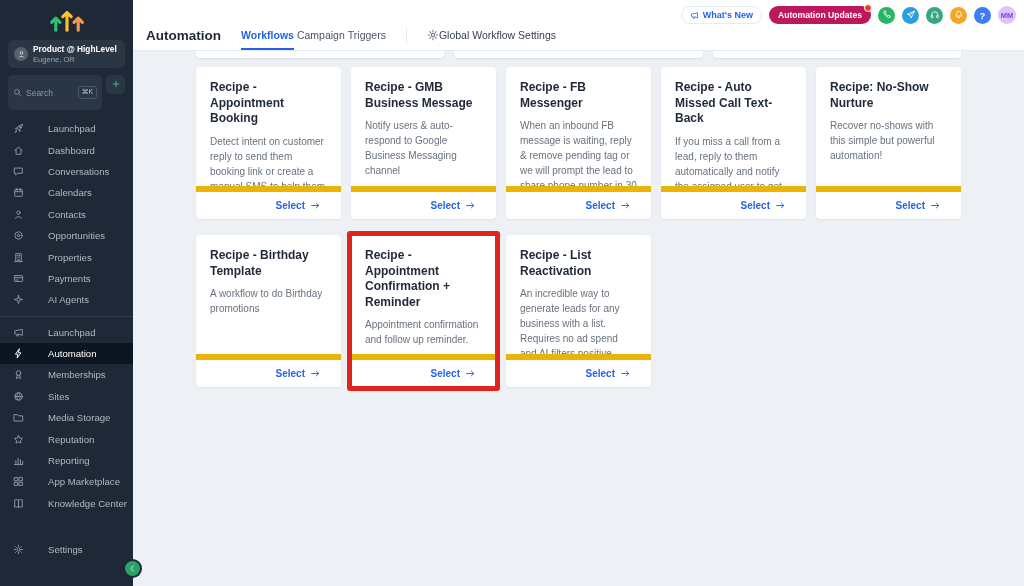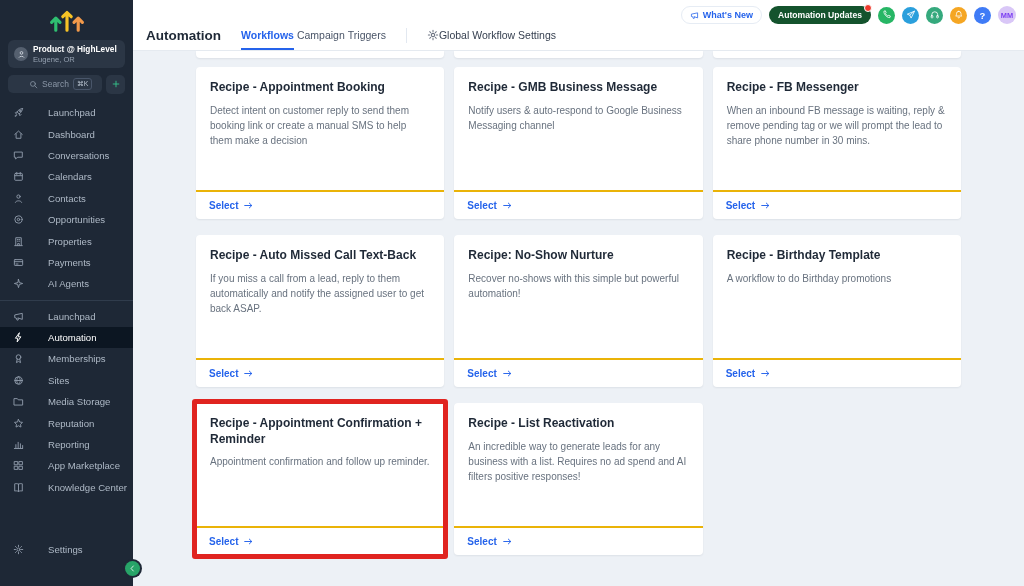--- a/index.html
+++ b/index.html
@@ -9,21 +9,21 @@
   
   .sidebar{width:133px;min-width:133px;background:#1e2836;color:#aeb9c6;display:flex;flex-direction:column;position:relative;z-index:3}
   .logo-wrap{display:flex;justify-content:center;padding:6px 0 2px}
   .account{margin:4px 8px 0;background:#2b3645;border-radius:6px;display:flex;align-items:center;gap:5px;padding:4px 6px;cursor:pointer}
   .acct-avatar{width:14px;height:14px;border-radius:50%;background:#55606f;display:flex;align-items:center;justify-content:center;color:#cfd6df;flex:none}
   .acct-avatar svg{width:9px;height:9px}
   .acct-text{overflow:hidden}
   .acct-name{font-size:8.3px;color:#fff;font-weight:700;white-space:nowrap;overflow:hidden;text-overflow:ellipsis}
   .acct-loc{font-size:7.6px;color:#95a1b1;margin-top:1px}
   .search-row{display:flex;gap:4px;margin:7px 8px 8px}
-  .search-box{flex:1;height:18px;background:#2b3645;border-radius:5px;display:flex;align-items:center;gap:4px;padding:0 21px;font-size:8.5px;color:#8a96a6;cursor:text;min-width:0}
+  .search-box{flex:1;height:35px;background:#2b3645;border-radius:5px;display:flex;align-items:center;gap:4px;padding:0 5px;font-size:8.5px;color:#8a96a6;cursor:text;min-width:0}
   .search-box .ic{display:flex}
   .search-box .ic svg{width:9px;height:9px}
   .kbd{margin-left:auto;border:1px solid #49566a;border-radius:3px;font-size:6.8px;line-height:1;padding:2px 3px;color:#b6c0cd;white-space:nowrap}
   .add-btn{width:19px;height:19px;border-radius:5px;background:#2b3645;border:none;color:#35c98e;display:flex;align-items:center;justify-content:center;cursor:pointer;padding:0;flex:none}
   .add-btn svg{width:10px;height:10px}
   nav{display:flex;flex-direction:column}
   .nav-item{height:21.4px;display:flex;align-items:center;gap:24px;padding:0 13px;font-size:9.6px;color:#aeb9c6;cursor:pointer;white-space:nowrap}
   .nav-item .ic{width:11px;display:flex;color:#8b97a7;flex:none}
   .nav-item .ic svg{width:11px;height:11px}
   .nav-item.active{background:#0c1622;color:#fff}
@@ -44,41 +44,41 @@
   .tab.active{color:#2563eb;font-weight:700}
   .tab.active::after{content:"";position:absolute;left:0;right:0;bottom:0;height:2px;background:#2563eb}
   .vdiv{width:1px;height:15px;background:#e2e8f0}
   .gws{display:flex;align-items:center;font-size:10.5px;color:#374151;cursor:pointer}
   .gws .ic{display:flex;color:#6b7280}
   .gws .ic svg{width:12px;height:12px}
   .header-right{position:absolute;top:6px;right:8px;display:flex;align-items:center;gap:7px}
   .whats-new{display:flex;align-items:center;gap:4px;font-size:9px;font-weight:700;color:#2563eb;background:#fff;border:1px solid #e6ecf4;border-radius:11px;padding:3px 8px;cursor:pointer}
   .whats-new .ic{display:flex;color:#2563eb}
   .whats-new .ic svg{width:9px;height:9px}
-  .updates-pill{position:relative;background:#14532d;color:#fff;font-size:8.6px;font-weight:700;padding:4px 9px;border-radius:11px;cursor:pointer;white-space:nowrap}
+  .updates-pill{position:relative;background:#be185d;color:#fff;font-size:8.6px;font-weight:700;padding:4px 9px;border-radius:11px;cursor:pointer;white-space:nowrap}
   .updates-pill::after{content:"";position:absolute;top:-2px;right:-1px;width:6px;height:6px;border-radius:50%;background:#ef3b2d;border:1px solid #fff}
   .hbtn{width:17px;height:17px;border-radius:50%;border:none;display:flex;align-items:center;justify-content:center;color:#fff;cursor:pointer;padding:0}
   .hbtn svg{width:9.5px;height:9.5px}
   .hbtn.phone{background:#27b665}
   .hbtn.send{background:#2a9fdc}
   .hbtn.support{background:#35a97d}
   .hbtn.bell{background:#f5a623}
   .hbtn.help{background:#3f7bf6;font-size:9.5px;font-weight:700}
   .avatar{width:18px;height:18px;border-radius:50%;background:#d9c7f7;color:#7b3ff2;font-size:7.4px;font-weight:700;display:flex;align-items:center;justify-content:center;cursor:pointer}
 
   
   .content{flex:1;padding:0 63px;overflow:hidden}
   .partial-row{display:grid;grid-template-columns:repeat(3,1fr);column-gap:10px;height:7px;margin-bottom:9px}
   .partial-row div{background:#fff;border-radius:0 0 4px 4px;box-shadow:0 1px 2px rgba(16,24,40,.08)}
-  .grid{display:grid;grid-template-columns:repeat(3,1fr);column-gap:10px;row-gap:16px}
+  .grid{display:grid;grid-template-columns:repeat(5,1fr);column-gap:10px;row-gap:16px}
   .card{background:#fff;border-radius:4px;height:152px;box-shadow:0 1px 2px rgba(16,24,40,.07);display:flex;flex-direction:column;position:relative;overflow:visible}
   .card-body{padding:13px 14px 0;flex:1;overflow:hidden}
   .card-title{font-size:12px;font-weight:700;color:#1f2937;line-height:1.3;margin-bottom:7px}
   .card-desc{font-size:10px;color:#68727f;line-height:1.5}
-  .card-footer{border-top:2px solid #eab308;height:27px;min-height:27px;display:flex;align-items:center;padding:0 13px}
+  .card-footer{border-top:6px solid #eab308;height:27px;min-height:27px;display:flex;align-items:center;justify-content:flex-end;padding:0 20px}
   .select-link{display:flex;align-items:center;gap:5px;color:#2563eb;font-size:10px;font-weight:700;cursor:pointer;text-decoration:none}
   .select-link .ic{display:flex}
   .select-link .ic svg{width:11px;height:11px}
   .card.highlighted::after{content:"";position:absolute;inset:-4px;border:5px solid #e02420;border-radius:3px;pointer-events:none}
 </style>
 </head>
 <body>
 
 <div class="app">
 

